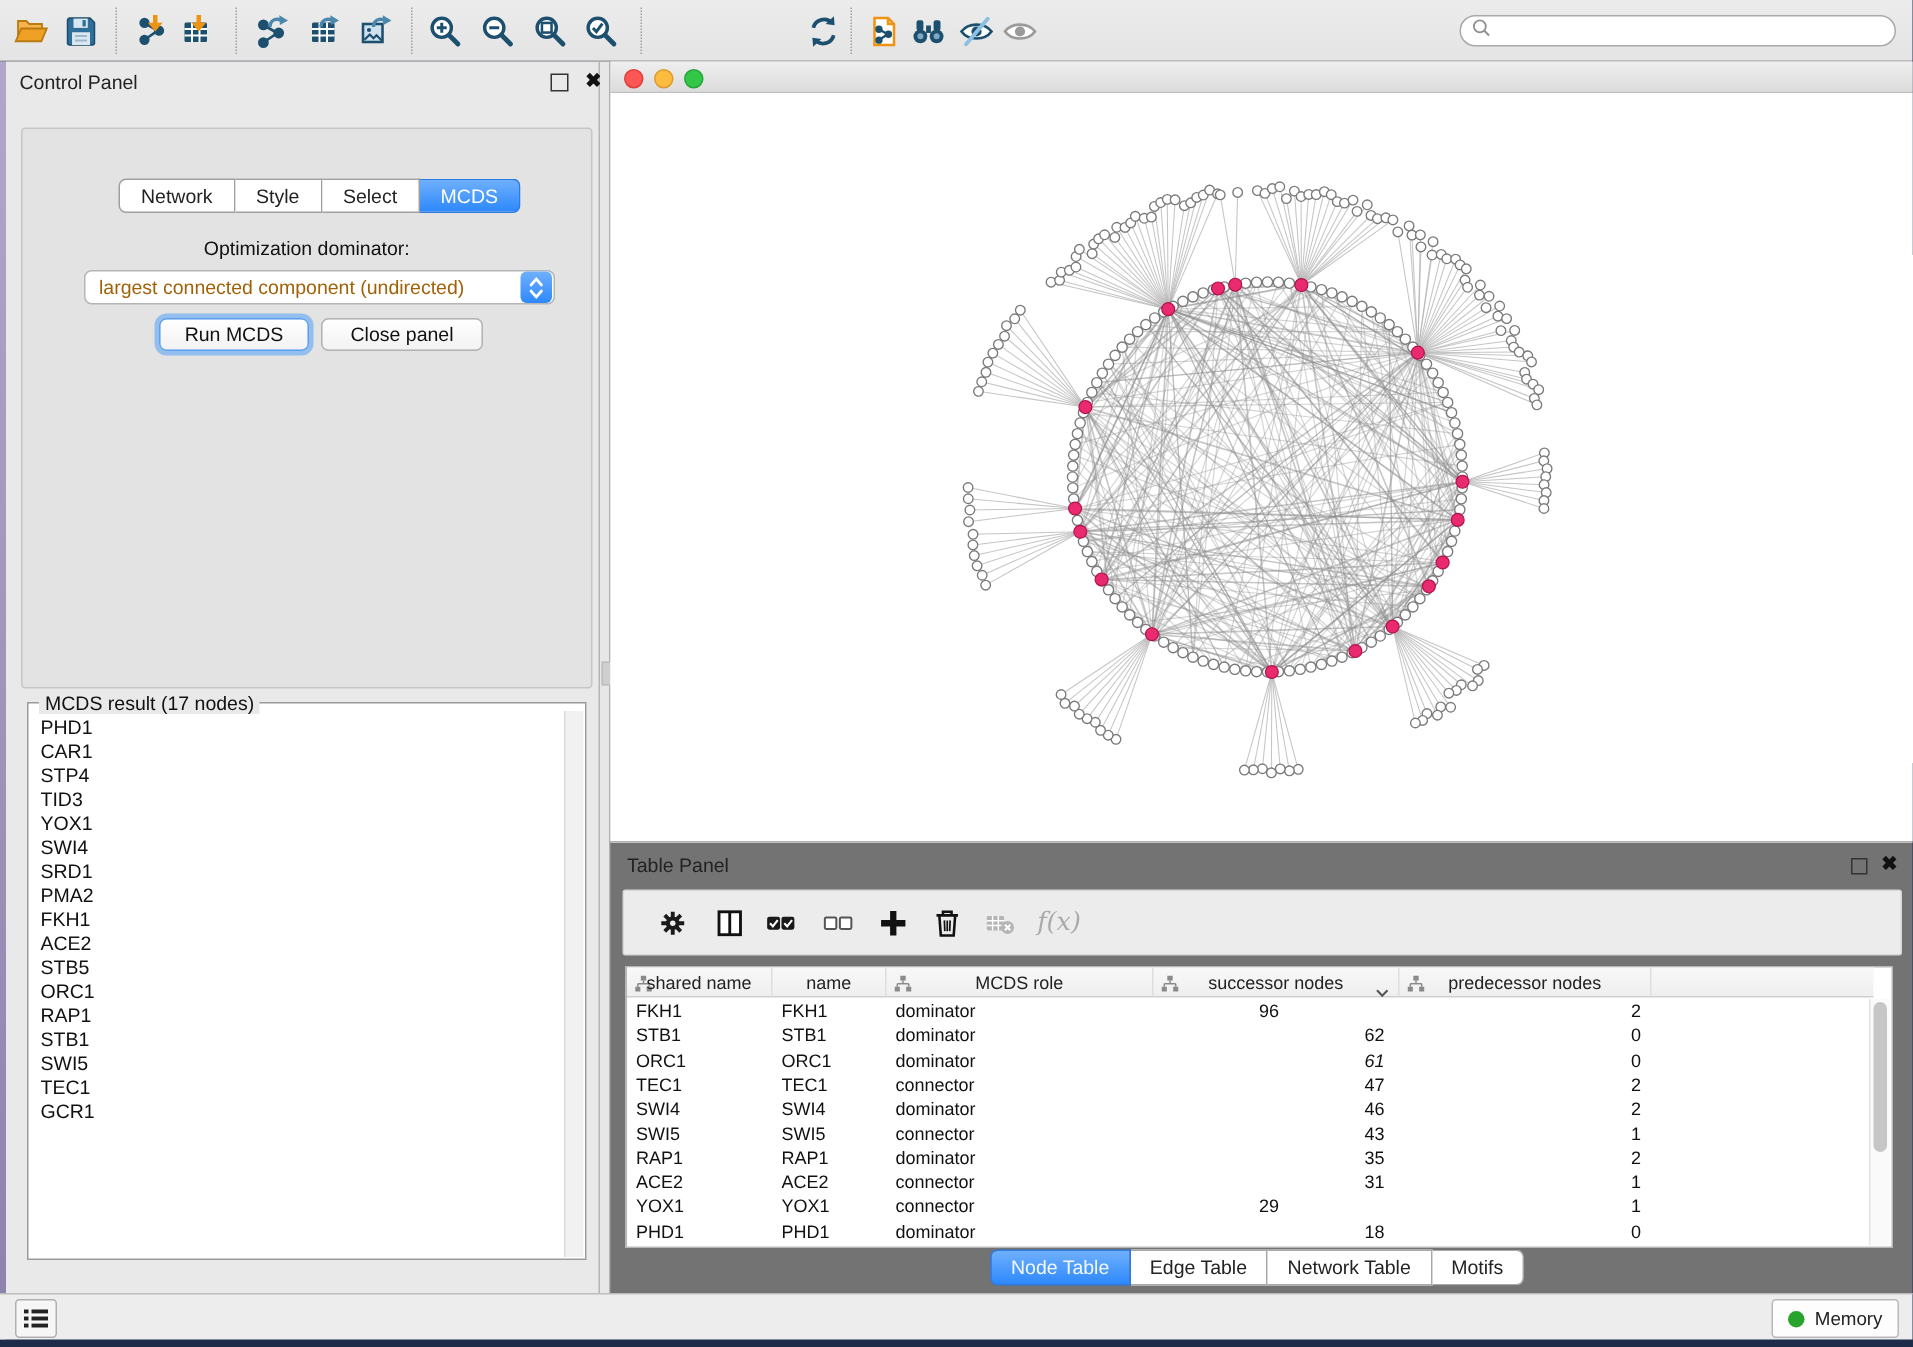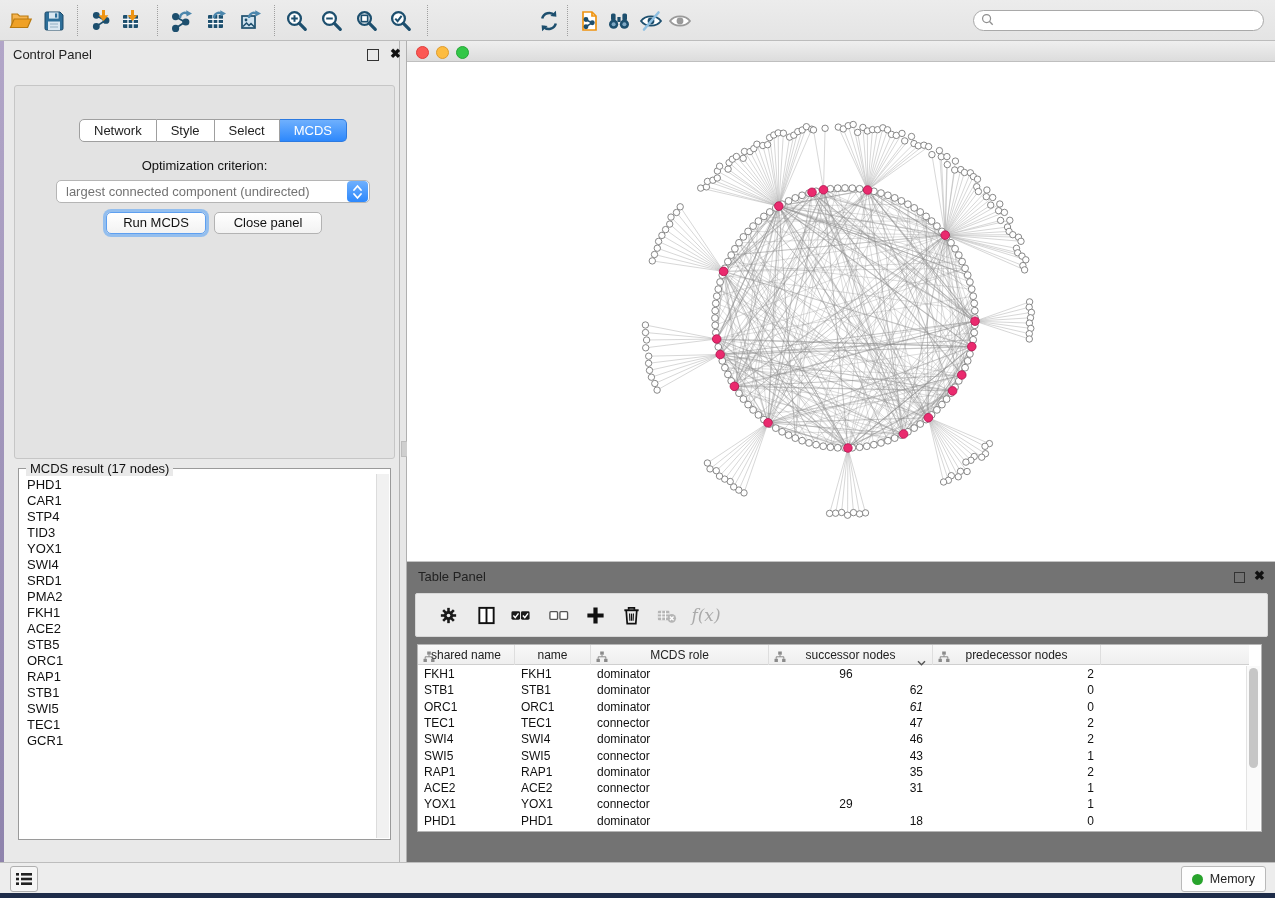--- a/index.html
+++ b/index.html
@@ -29,21 +29,21 @@
        border:1px solid #c6c6c6;border-radius:3px;}
   .cp-tabs{position:absolute;left:75px;top:34px;height:21px;display:flex;z-index:3;margin-top:44px;}
   .cp-tab{height:21px;line-height:21px;padding:0 14px;font-size:13px;color:#222;background:#fff;
        border:1px solid #9f9f9f;border-left:none;}
   .cp-tab:first-child{border-left:1px solid #9f9f9f;border-radius:5px 0 0 5px;}
   .cp-tab:last-child{border-radius:0 5px 5px 0;}
   .cp-tab.sel{background:linear-gradient(#6fb0fd,#2d88fc);color:#fff;border-color:#2d7ae0;}
   .opt-label{position:absolute;left:0;top:72px;width:100%;text-align:center;font-size:13px;color:#111;}
   .dropdown{position:absolute;left:41px;top:94px;width:314px;height:23px;background:#fff;border:1px solid #b5b5b5;
        border-radius:5px;box-sizing:border-box;display:flex;align-items:center;}
-  .dd-text{flex:1;font-size:13px;color:#737373;padding-left:9px;white-space:nowrap;}
+  .dd-text{flex:1;font-size:13px;color:#a16207;padding-left:9px;white-space:nowrap;}
   .dd-step{width:21px;height:21px;margin-right:1px;border-radius:4px;background:linear-gradient(#6fb0fd,#2d88fc);
        display:flex;flex-direction:column;align-items:center;justify-content:center;color:#fff;}
   .dd-step svg{width:11px;height:16px;}
   .btn{position:absolute;height:22px;background:linear-gradient(#ffffff,#f2f2f2);border:1px solid #b3b3b3;border-radius:5px;
        font-size:13px;color:#111;text-align:center;line-height:20px;box-sizing:border-box;}
   .btn-run{left:91px;top:126px;width:100px;box-shadow:0 0 0 3px rgba(82,160,248,.55);border-color:#5d9ff0;}
   .btn-closep{left:199px;top:126px;width:108px;}
   .fieldset{position:absolute;left:14px;top:427px;width:371px;height:370px;border:1px solid #9a9a9a;background:#fff;}
   .fs-legend{position:absolute;left:7px;top:-8px;background:#e9e9e9;padding:0 4px;font-size:13px;color:#111;}
   .fs-list{position:absolute;left:1px;top:8px;right:14px;bottom:1px;overflow:hidden;}
@@ -288,21 +288,21 @@
     <span class="cp-float"></span>
     <span class="cp-close">✖</span>
   </div>
   <div class="cp-tabs" id="cpTabs">
       <div class="cp-tab">Network</div>
       <div class="cp-tab">Style</div>
       <div class="cp-tab">Select</div>
       <div class="cp-tab sel">MCDS</div>
     </div>
   <div class="cp-inner">
-    <div class="opt-label">Optimization criterion:</div>
+    <div class="opt-label">Optimization dominator:</div>
     <div class="dropdown">
       <span class="dd-text">largest connected component (undirected)</span>
       <span class="dd-step">
         <svg viewBox="0 0 11 16">
             <path d="M2 6 L5.5 2 L9 6" fill="none" stroke="#fff" stroke-width="1.8" stroke-linecap="round"></path>
             <path d="M2 10 L5.5 14 L9 10" fill="none" stroke="#fff" stroke-width="1.8" stroke-linecap="round"></path>
           </svg>
       </span>
     </div>
     <div class="btn btn-run">Run MCDS</div>
@@ -1295,20 +1295,26 @@
           <div class="td" style="left: 97px; width: 76px; padding-left: 6px;">PHD1</div>
           <div class="td" style="left: 173px; width: 178px; padding-left: 6px;">dominator</div>
           <div class="td" style="left: 351px; width: 164px; text-align: right; padding-right: 10px;">18</div>
           <div class="td" style="left: 515px; width: 168px; text-align: right; padding-right: 7px;">0</div>
         </div>
       </div>
     <div class="vscroll">
         <div class="vthumb"></div>
       </div>
   </div>
+  <div class="tp-tabs" id="tpTabs">
+      <div class="tp-tab sel">Node Table</div>
+      <div class="tp-tab">Edge Table</div>
+      <div class="tp-tab">Network Table</div>
+      <div class="tp-tab">Motifs</div>
+    </div>
 </div>
 
 <div class="statusbar">
   <div class="sb-list">
     <svg width="16" height="14" viewBox="0 0 16 14">
       <g fill="#222">
           <rect x="0" y="1" width="3" height="2.6"></rect>
           <rect x="5" y="1" width="11" height="2.6"></rect>
       <rect x="0" y="5.7" width="3" height="2.6"></rect>
           <rect x="5" y="5.7" width="11" height="2.6"></rect>

